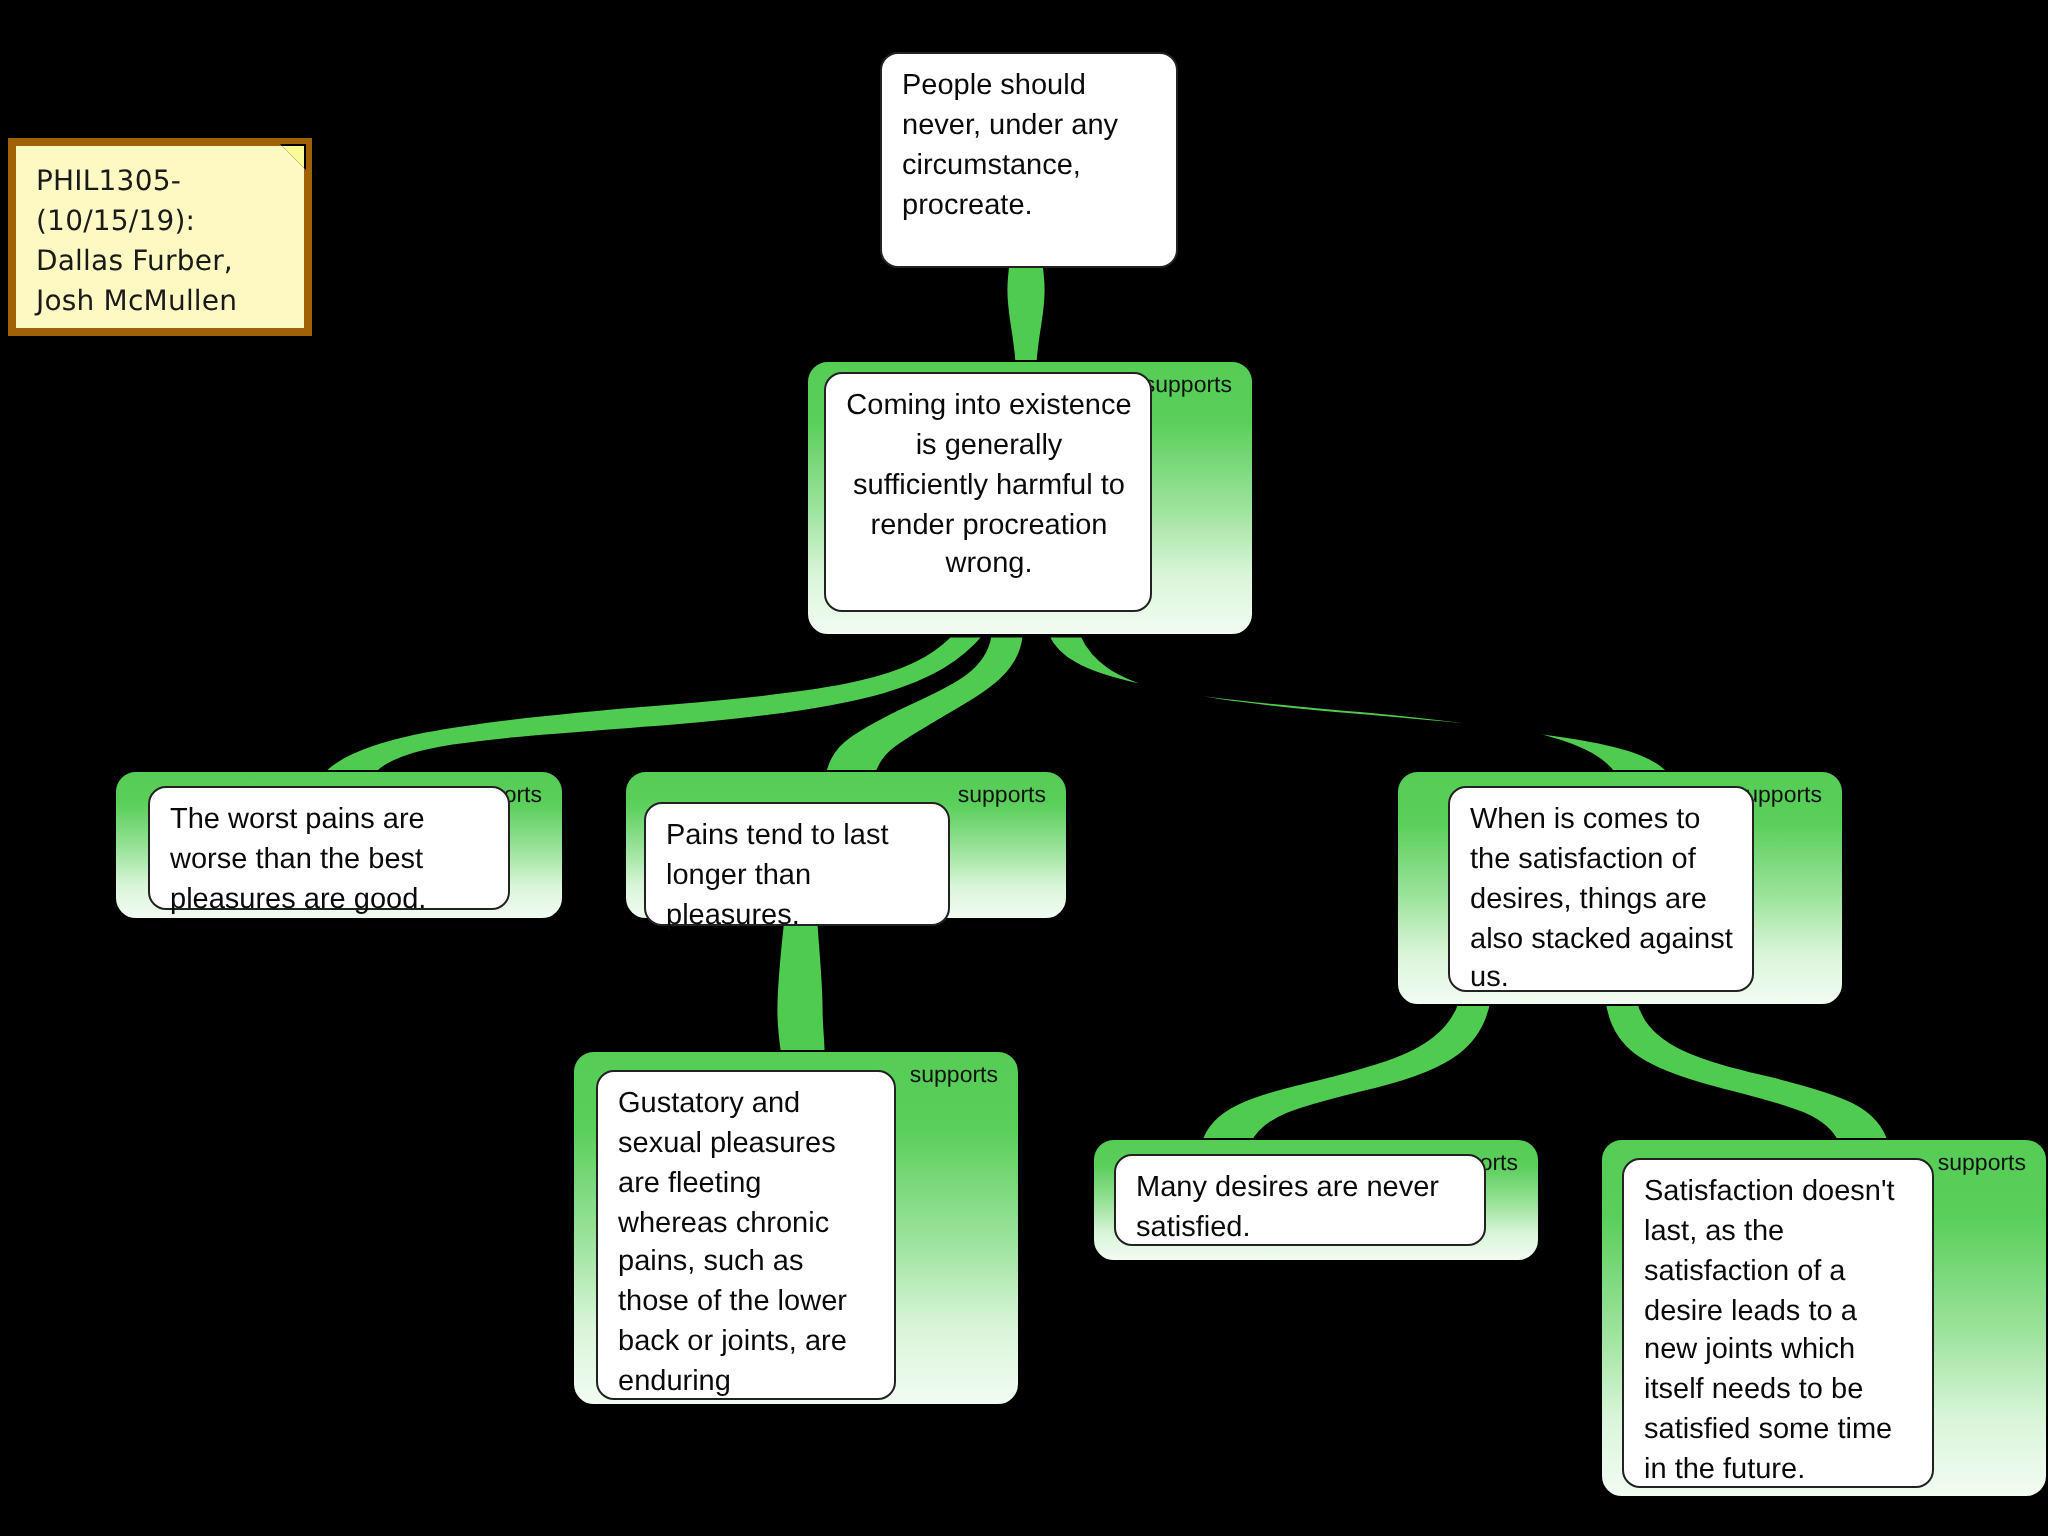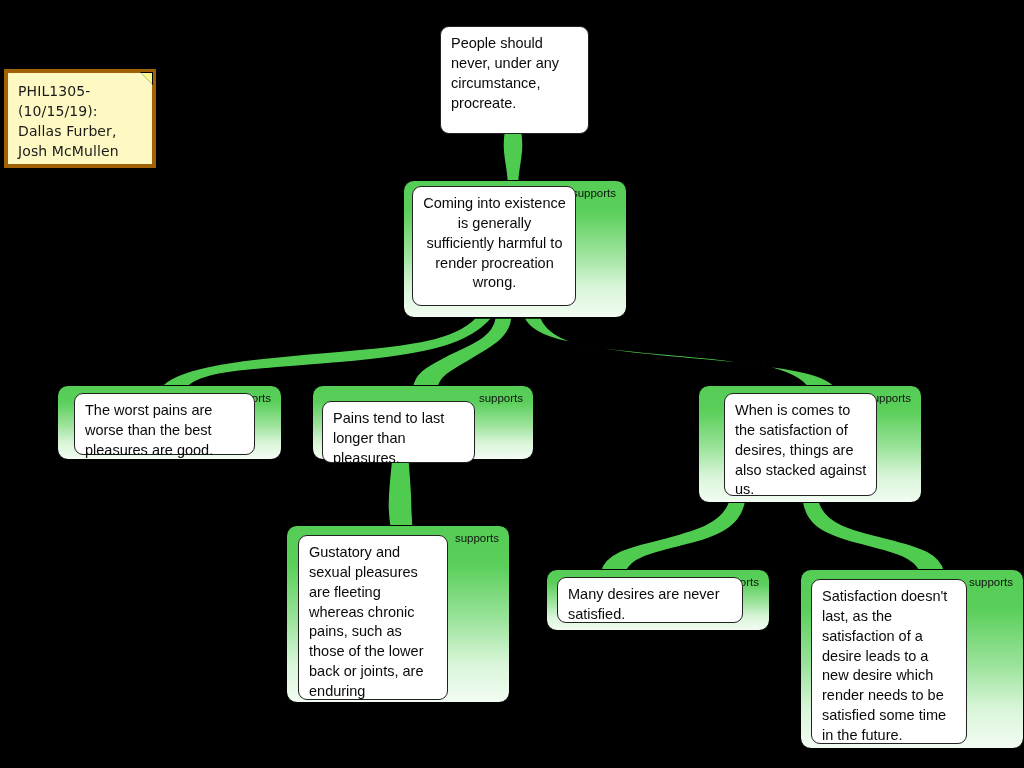--- a/index.html
+++ b/index.html
@@ -193,17 +193,17 @@
     <div class="support-label">supports</div>
     <div class="claim" style="left:11px; top:8px; width:186px; height:46px;">
       <span>Many desires are never satisfied.</span>
     </div>
   </div>
 
   <div class="node" style="left:800px; top:569px; width:224px; height:180px;">
     <div class="support-card"></div>
     <div class="support-label">supports</div>
     <div class="claim" style="left:11px; top:10px; width:156px; height:165px;">
-      <span>Satisfaction doesn't last, as the satisfaction of a desire leads to a new desire which render needs to be satisfied some time in the future.</span>
+      <span>Satisfaction doesn't last, as the satisfaction of a desire leads to a new joints which itself needs to be satisfied some time in the future.</span>
     </div>
   </div>
 
 </div>
 
 </body></html>

